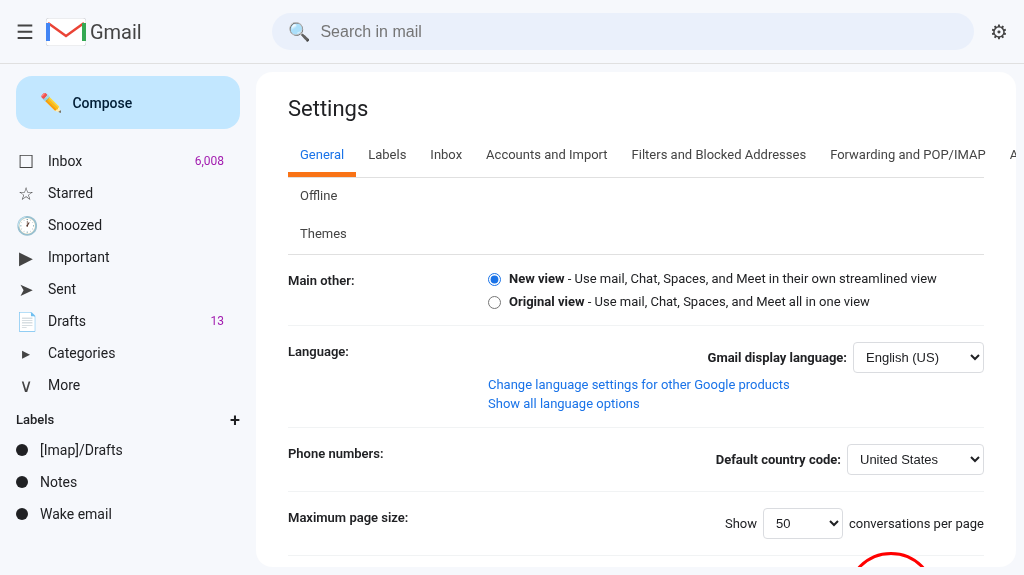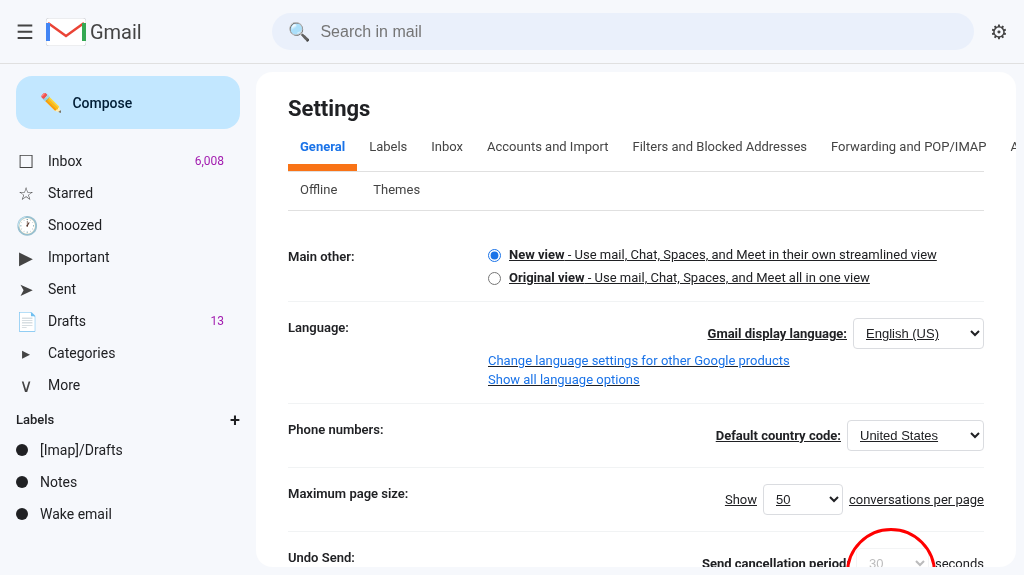--- a/index.html
+++ b/index.html
@@ -24,31 +24,31 @@
     .nav-item { display: flex; align-items: center; padding: 4px 16px; height: 32px; border-radius: 0 16px 16px 0; cursor: pointer; gap: 12px; font-size: 14px; margin-right: 16px; }
     .nav-item .nav-count { margin-left: auto; font-size: 12px; color: #a21caf; }
     .nav-item .nav-icon { font-size: 18px; color: #444; width: 20px; text-align: center; }
     .nav-item .nav-label { font-size: 14px; }
     .nav-section { padding: 8px 16px 4px; font-size: 13px; font-weight: 500; display: flex; align-items: center; justify-content: space-between; }
     .label-dot { width: 12px; height: 12px; border-radius: 50%; background: #444; flex-shrink: 0; }
     .label-dot.dark { background: #202124; }
 
     
     .main { flex: 1; background: #fff; overflow-y: auto; padding: 24px 32px; border-radius: 16px; margin: 8px 8px 8px 0; }
-    .page-title { font-size: 22px; font-weight: 700; color: #202124; margin-bottom: 8px; }
+    .page-title { font-size: 22px; font-weight: 400; color: #202124; margin-bottom: 16px; }
 
     
     .tabs-row { display: flex; border-bottom: 1px solid #e0e0e0; margin-bottom: 0; gap: 0; }
     .tab { padding: 10px 12px; font-size: 13px; color: #444; cursor: pointer; border-bottom: 3px solid transparent; white-space: nowrap; }
-    .tab.active { color: #1a73e8; border-bottom: 7px solid #f97316; font-weight: 700; }
-    .tabs-row2 { display: flex; border-bottom: 1px solid #e0e0e0; margin-bottom: 20px; gap: 12px; }
+    .tab.active { color: #1a73e8; border-bottom: 5px solid #f97316; font-weight: 400; }
+    .tabs-row2 { display: flex; border-bottom: 1px solid #e0e0e0; gap: 0; flex-direction: column; }
     .tab2 { padding: 10px 12px; font-size: 13px; color: #444; cursor: pointer; border-bottom: 3px solid transparent; white-space: nowrap; }
     .settings-row { display: flex; padding: 16px 0; border-bottom: 1px solid #f1f3f4; align-items: flex-start; }
     .settings-label { width: 200px; font-size: 13px; font-weight: 600; color: #202124; padding-top: 2px; flex-shrink: 0; }
-    .settings-value { flex: 1; font-size: 13px; color: #202124; position: relative; text-decoration: underline; }
+    .settings-value { flex: 1; font-size: 13px; color: #202124; position: relative; }
 
     
     .radio-group { display: flex; flex-direction: column; gap: 8px; }
     .radio-item { display: flex; align-items: flex-start; gap: 8px; }
     .radio-item input[type="radio"] { margin-top: 2px; accent-color: #1a73e8; }
 
     
     select { border: 1px solid #dadce0; border-radius: 4px; padding: 6px 28px 6px 8px; font-size: 13px; color: #202124; background: #fff; appearance: auto; cursor: pointer; }
 
     

